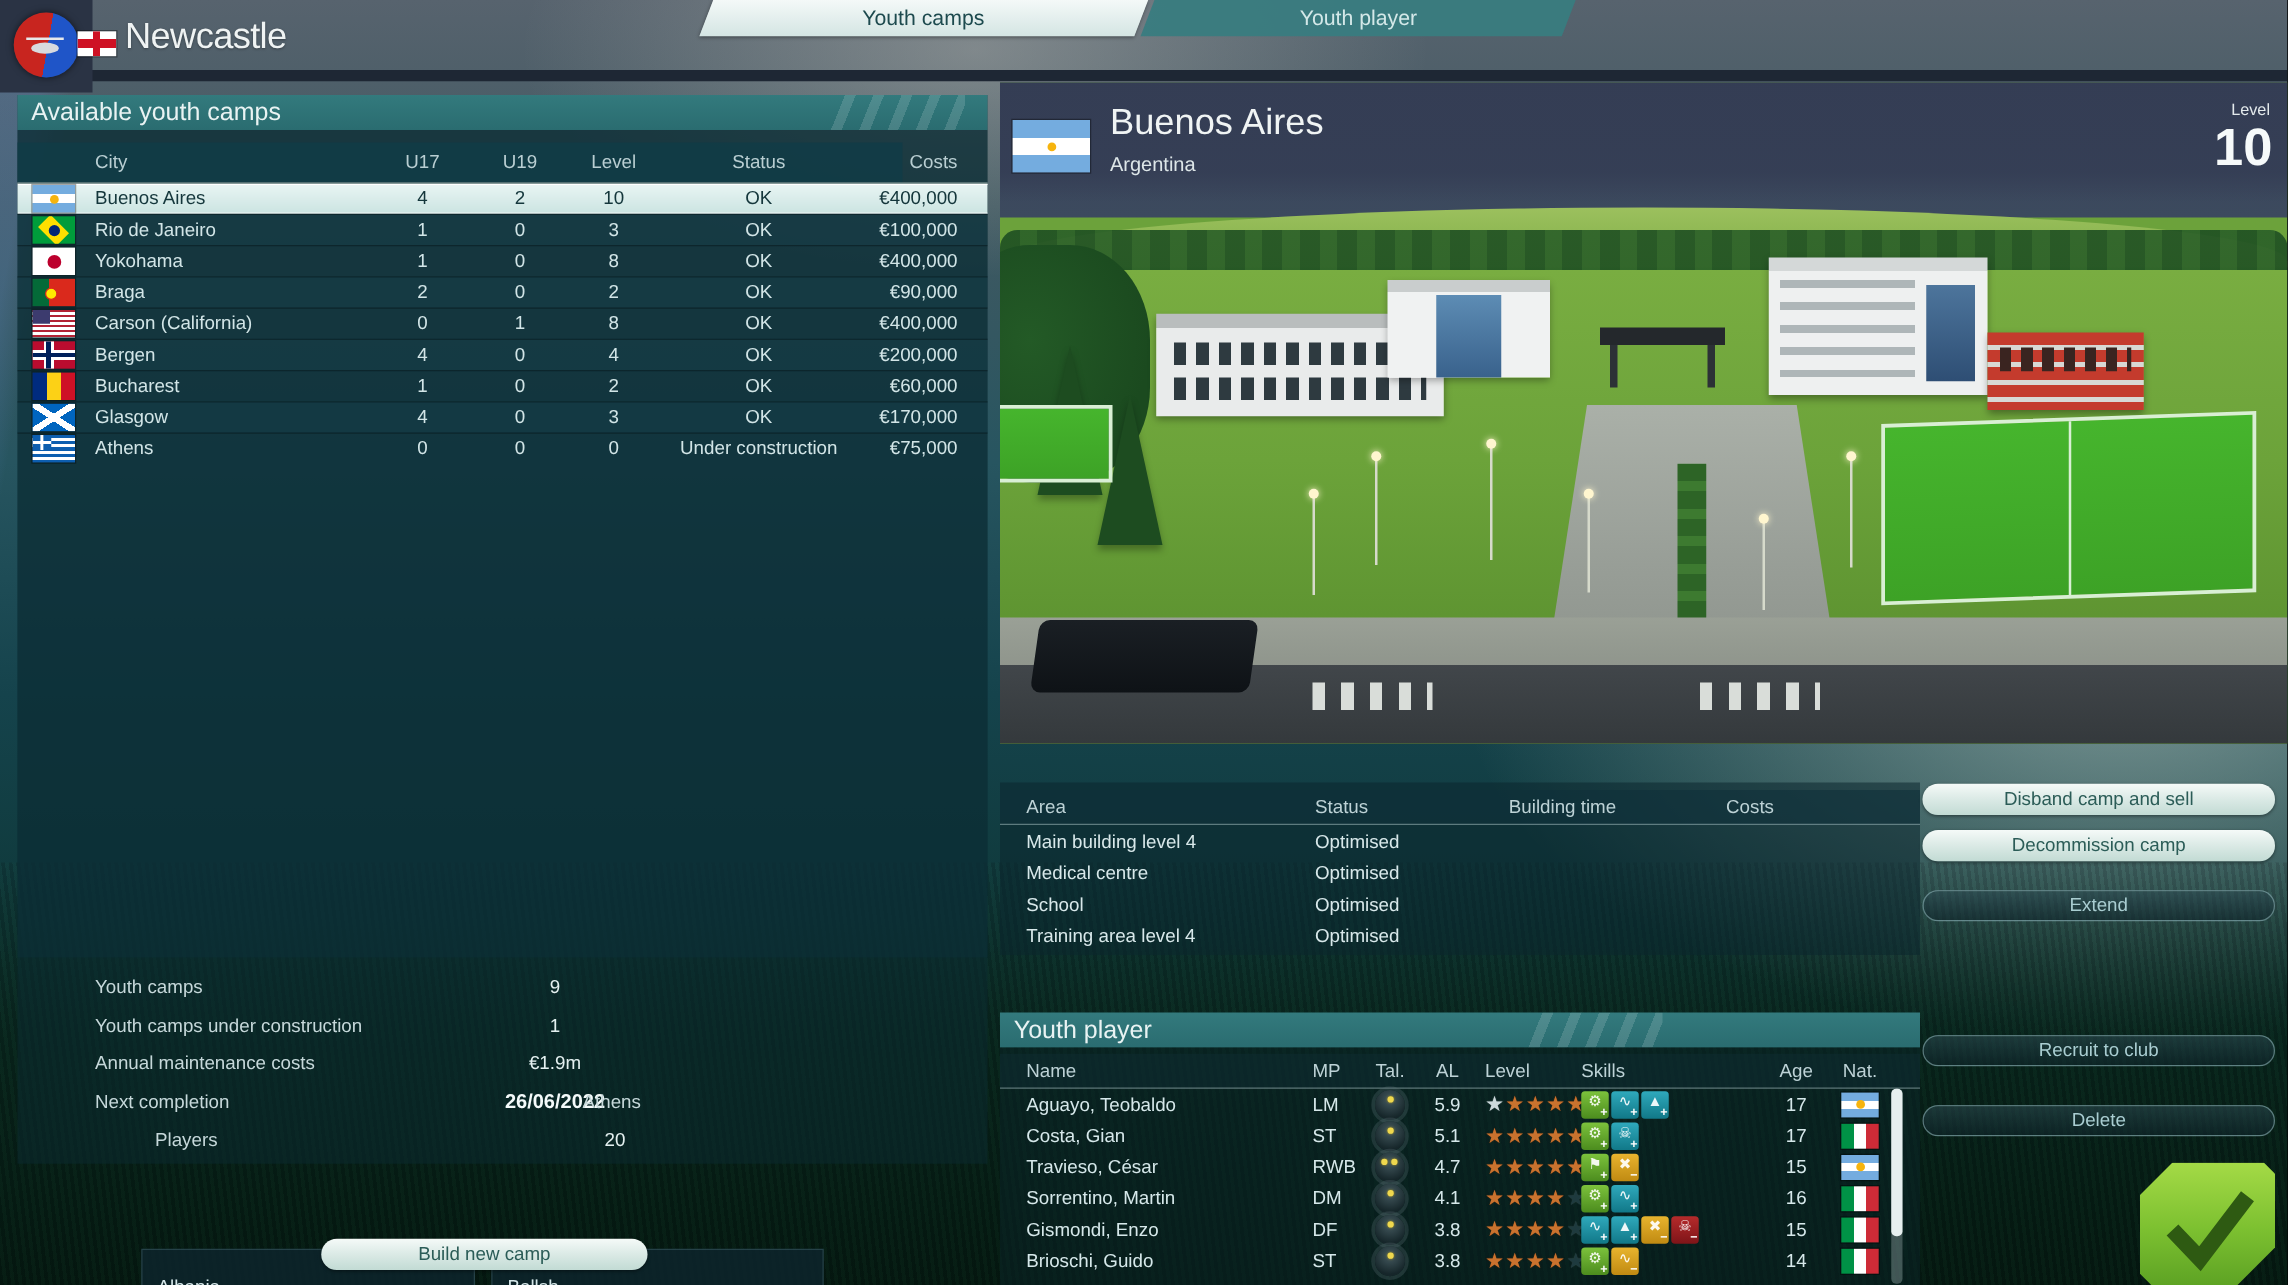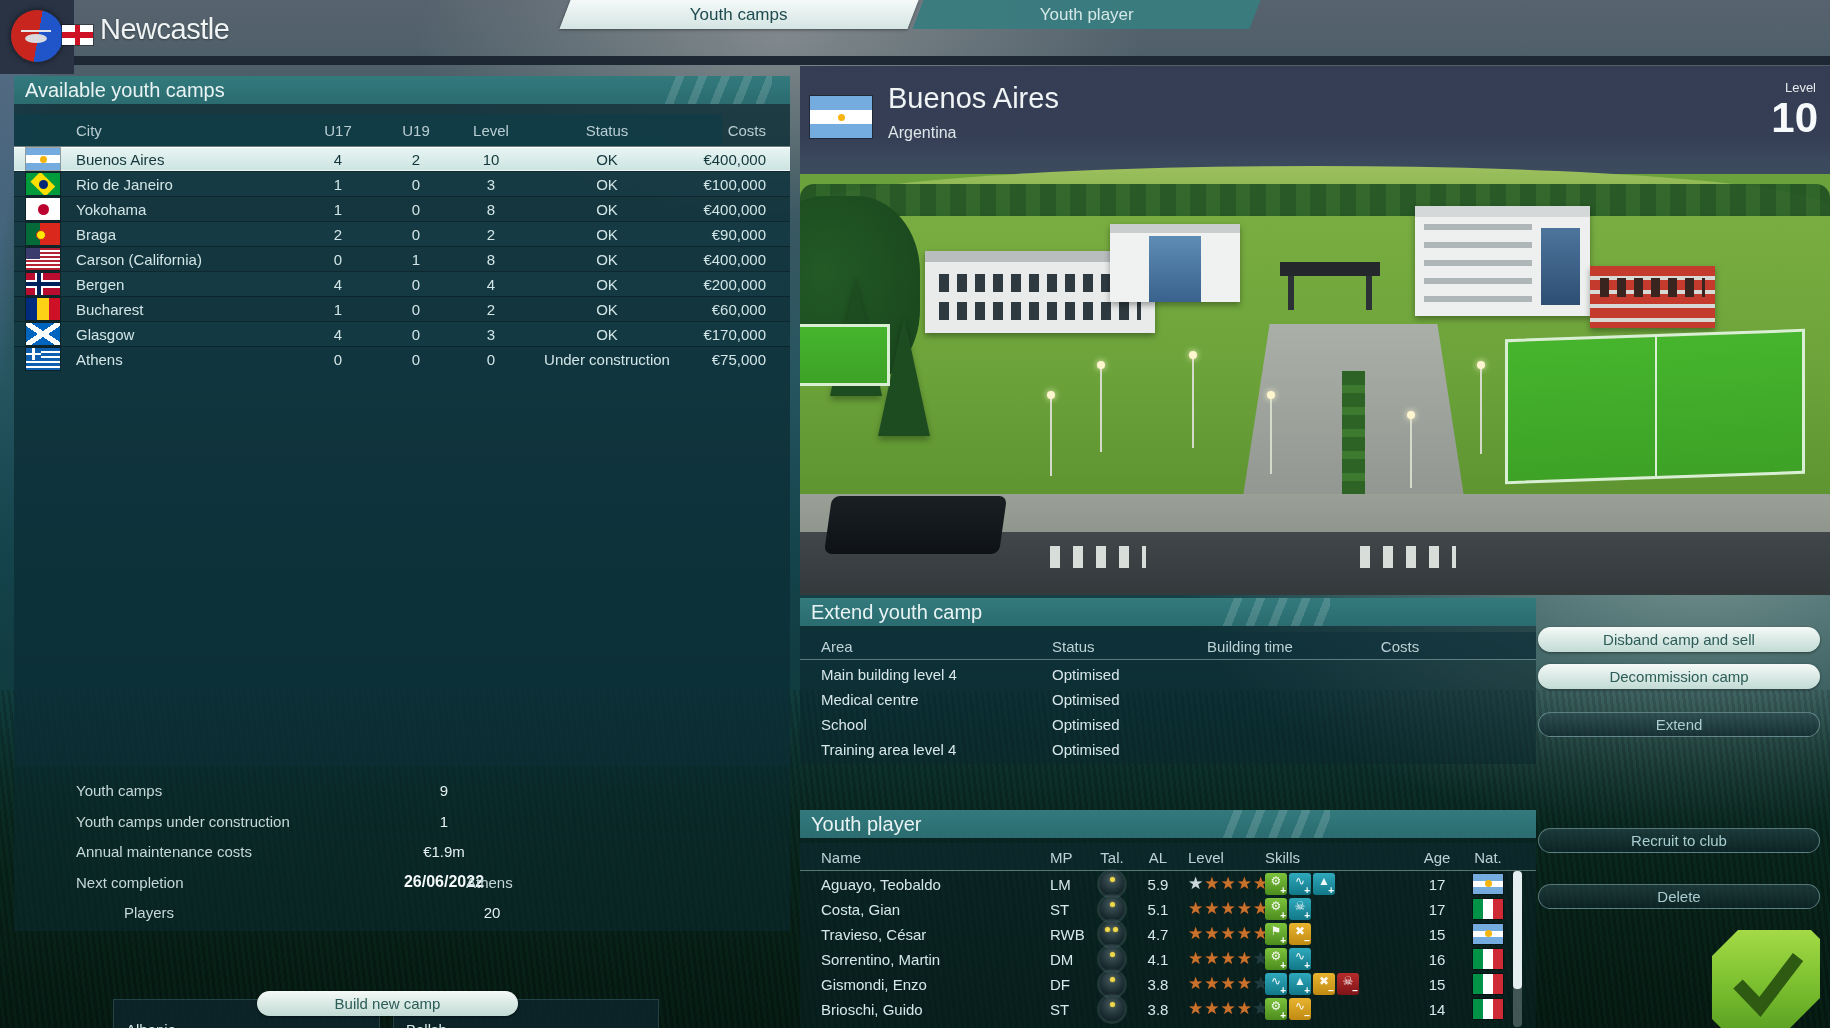--- a/index.html
+++ b/index.html
@@ -394,24 +394,20 @@
     <div class="pole" style="left:610px;top:350px;height:72px;"></div>
   </div>
   <div class="detail-head">
     <span class="flag detail-flag flag-ar" id="detail-flag"></span>
     <div class="detail-city">Buenos Aires</div>
     <div class="detail-country">Argentina</div>
     <div class="detail-level-label">Level</div>
     <div class="detail-level-value">10</div>
   </div>
 
-  <div class="section-bar xt-bar">
-    <span>Extend youth camp</span>
-    <span class="stripes" style="left:420px;"></span>
-  </div>
   <div class="xt-table-bg"></div>
   <div class="xt-header">
     <span class="hcell xc-area">Area</span>
     <span class="hcell xc-status">Status</span>
     <span class="hcell xc-time">Building time</span>
     <span class="hcell xc-costs">Costs</span>
   </div>
   <div id="extend-rows">
       <div class="xt-row">
         <span class="cell xc-area">Main building level 4</span>

